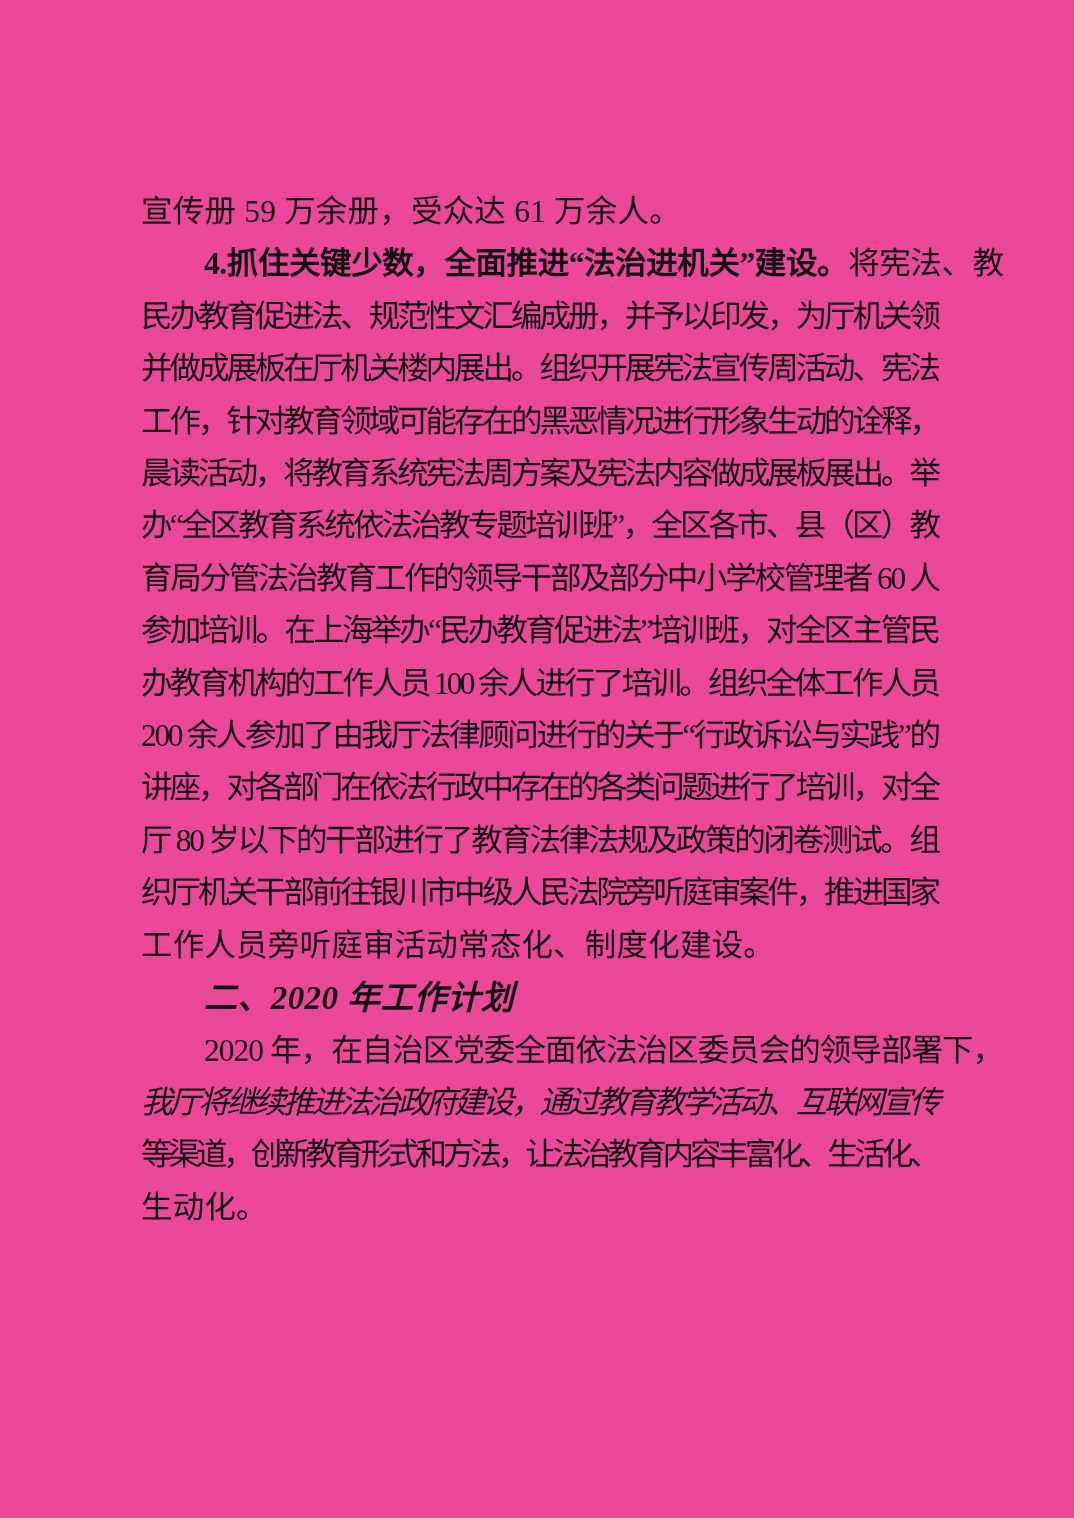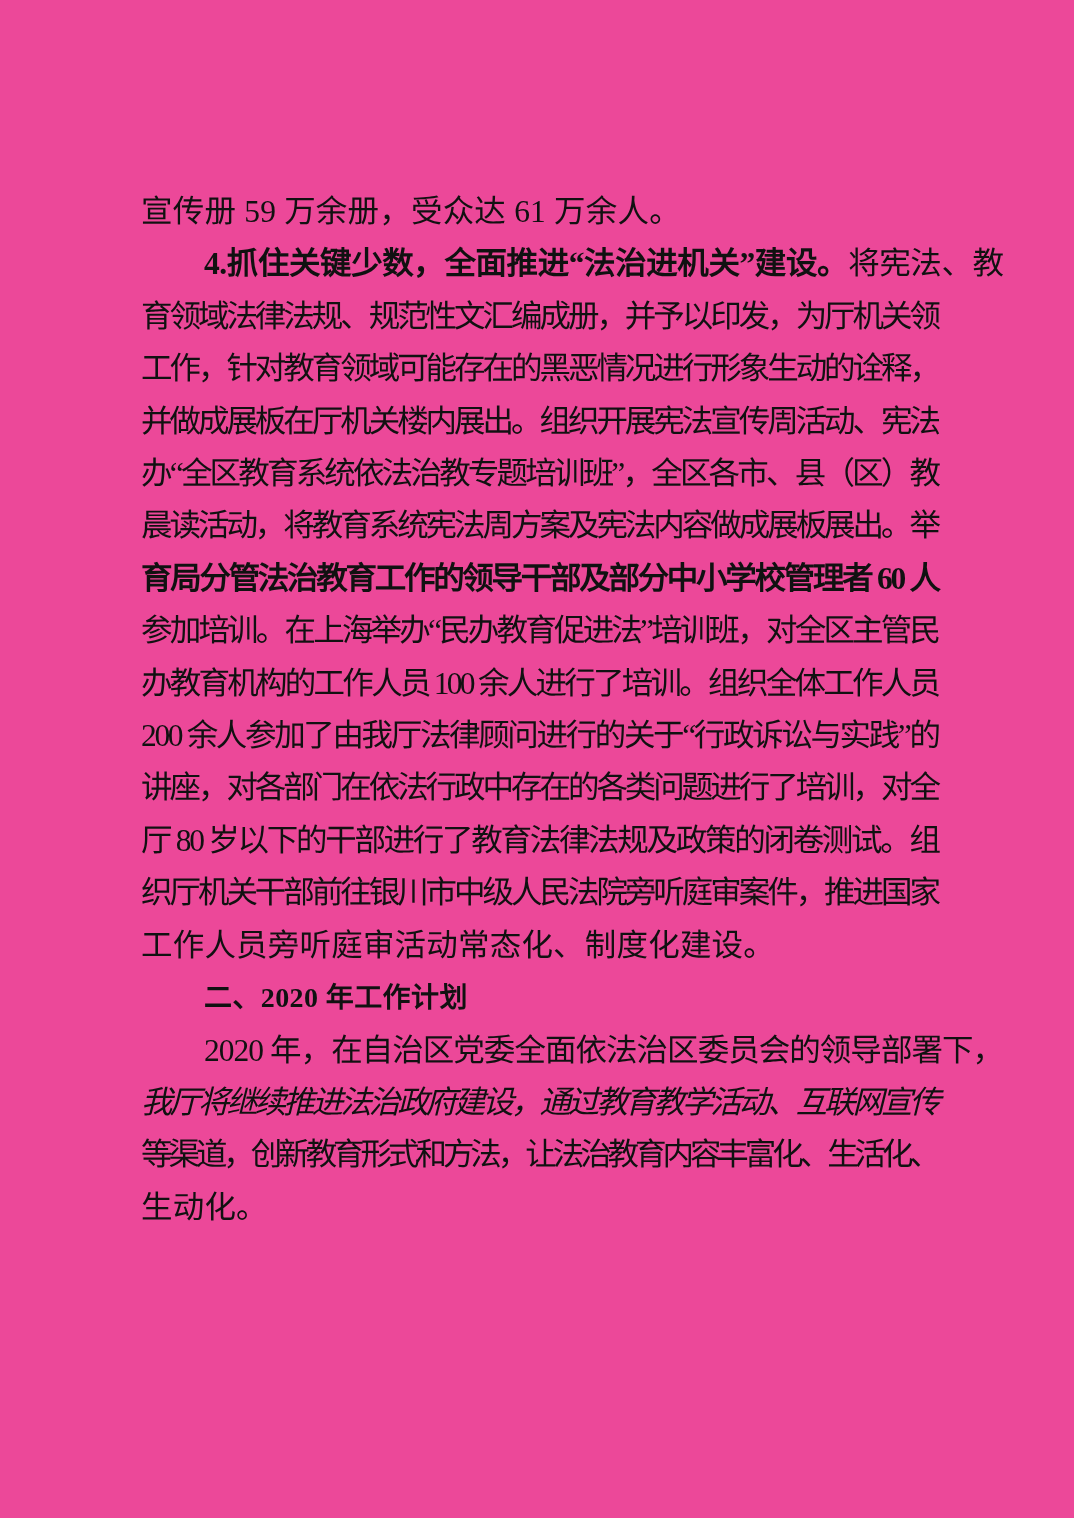--- a/index.html
+++ b/index.html
@@ -59,49 +59,50 @@
     white-space: pre;
   }
 
   .ln.bold,
   .bold {
     font-weight: bold;
   }
 
   .heading-line {
     font-weight: bold;
-    font-size: 28px;
+    font-size: 33px;
     line-height: 52.4px;
     letter-spacing: 0.4px;
+    font-style: italic;
   }
 
   .indent2 {
     padding-left: 63px;
   }
 </style>
 </head>
 <body>
 
 <div class="page">
   <div class="text-block">
 
     <div class="doc-para">
       <span class="ln">宣传册 59 万余册，受众达 61 万余人。</span>
     </div>
 
     <div class="doc-para">
 
       <div class="ln just" style="display: block; text-indent: 0px;"><span style="display: inline; letter-spacing: -0.413px; padding-left: 63px;"><span class="bold">4.抓住关键少数，全面推进“法治进机关”建设。</span><span>将宪法、教</span></span></div>
 
-      <div class="ln just" style="display: block;"><span style="display: inline; letter-spacing: -3.038px;">育领域法律法规、规范性文汇编成册，并予以印发，为厅机关领</span></div>
+      <div class="ln just" style="display: block;"><span style="display: inline; letter-spacing: -3.038px;">民办教育促进法、规范性文汇编成册，并予以印发，为厅机关领</span></div>
+      <div class="ln just" style="display: block;"><span style="display: inline; letter-spacing: -3.038px;">并做成展板在厅机关楼内展出。组织开展宪法宣传周活动、宪法</span></div>
       <div class="ln just" style="display: block;"><span style="display: inline; letter-spacing: -3.038px;">工作，针对教育领域可能存在的黑恶情况进行形象生动的诠释，</span></div>
-      <div class="ln just" style="display: block;"><span style="display: inline; letter-spacing: -3.038px;">并做成展板在厅机关楼内展出。组织开展宪法宣传周活动、宪法</span></div>
+      <div class="ln just" style="display: block;"><span style="display: inline; letter-spacing: -3.038px;">晨读活动，将教育系统宪法周方案及宪法内容做成展板展出。举</span></div>
       <div class="ln just" style="display: block;"><span style="display: inline; letter-spacing: -2.802px;">办“全区教育系统依法治教专题培训班”，全区各市、县（区）教</span></div>
-      <div class="ln just" style="display: block;"><span style="display: inline; letter-spacing: -3.038px;">晨读活动，将教育系统宪法周方案及宪法内容做成展板展出。举</span></div>
-      <div class="ln just" style="display: block; font-weight: bold;"><span style="display: inline; letter-spacing: -2.285px;">育局分管法治教育工作的领导干部及部分中小学校管理者 60 人</span></div>
+      <div class="ln just" style="display: block;"><span style="display: inline; letter-spacing: -2.285px;">育局分管法治教育工作的领导干部及部分中小学校管理者 60 人</span></div>
       <div class="ln just" style="display: block;"><span style="display: inline; letter-spacing: -2.802px;">参加培训。在上海举办“民办教育促进法”培训班，对全区主管民</span></div>
       <div class="ln just" style="display: block;"><span style="display: inline; letter-spacing: -2.734px;">办教育机构的工作人员 100 余人进行了培训。组织全体工作人员</span></div>
       <div class="ln just" style="display: block;"><span style="display: inline; letter-spacing: -2.353px;">200 余人参加了由我厅法律顾问进行的关于“行政诉讼与实践”的</span></div>
       <div class="ln just" style="display: block;"><span style="display: inline; letter-spacing: -3.038px;">讲座，对各部门在依法行政中存在的各类问题进行了培训，对全</span></div>
       <div class="ln just" style="display: block;"><span style="display: inline; letter-spacing: -2.285px;">厅 80 岁以下的干部进行了教育法律法规及政策的闭卷测试。组</span></div>
       <div class="ln just" style="display: block;"><span style="display: inline; letter-spacing: -3.038px;">织厅机关干部前往银川市中级人民法院旁听庭审案件，推进国家</span></div>
       <div class="ln">工作人员旁听庭审活动常态化、制度化建设。</div>
     </div>
 
     <div class="ln heading-line indent2">二、2020 年工作计划</div>

